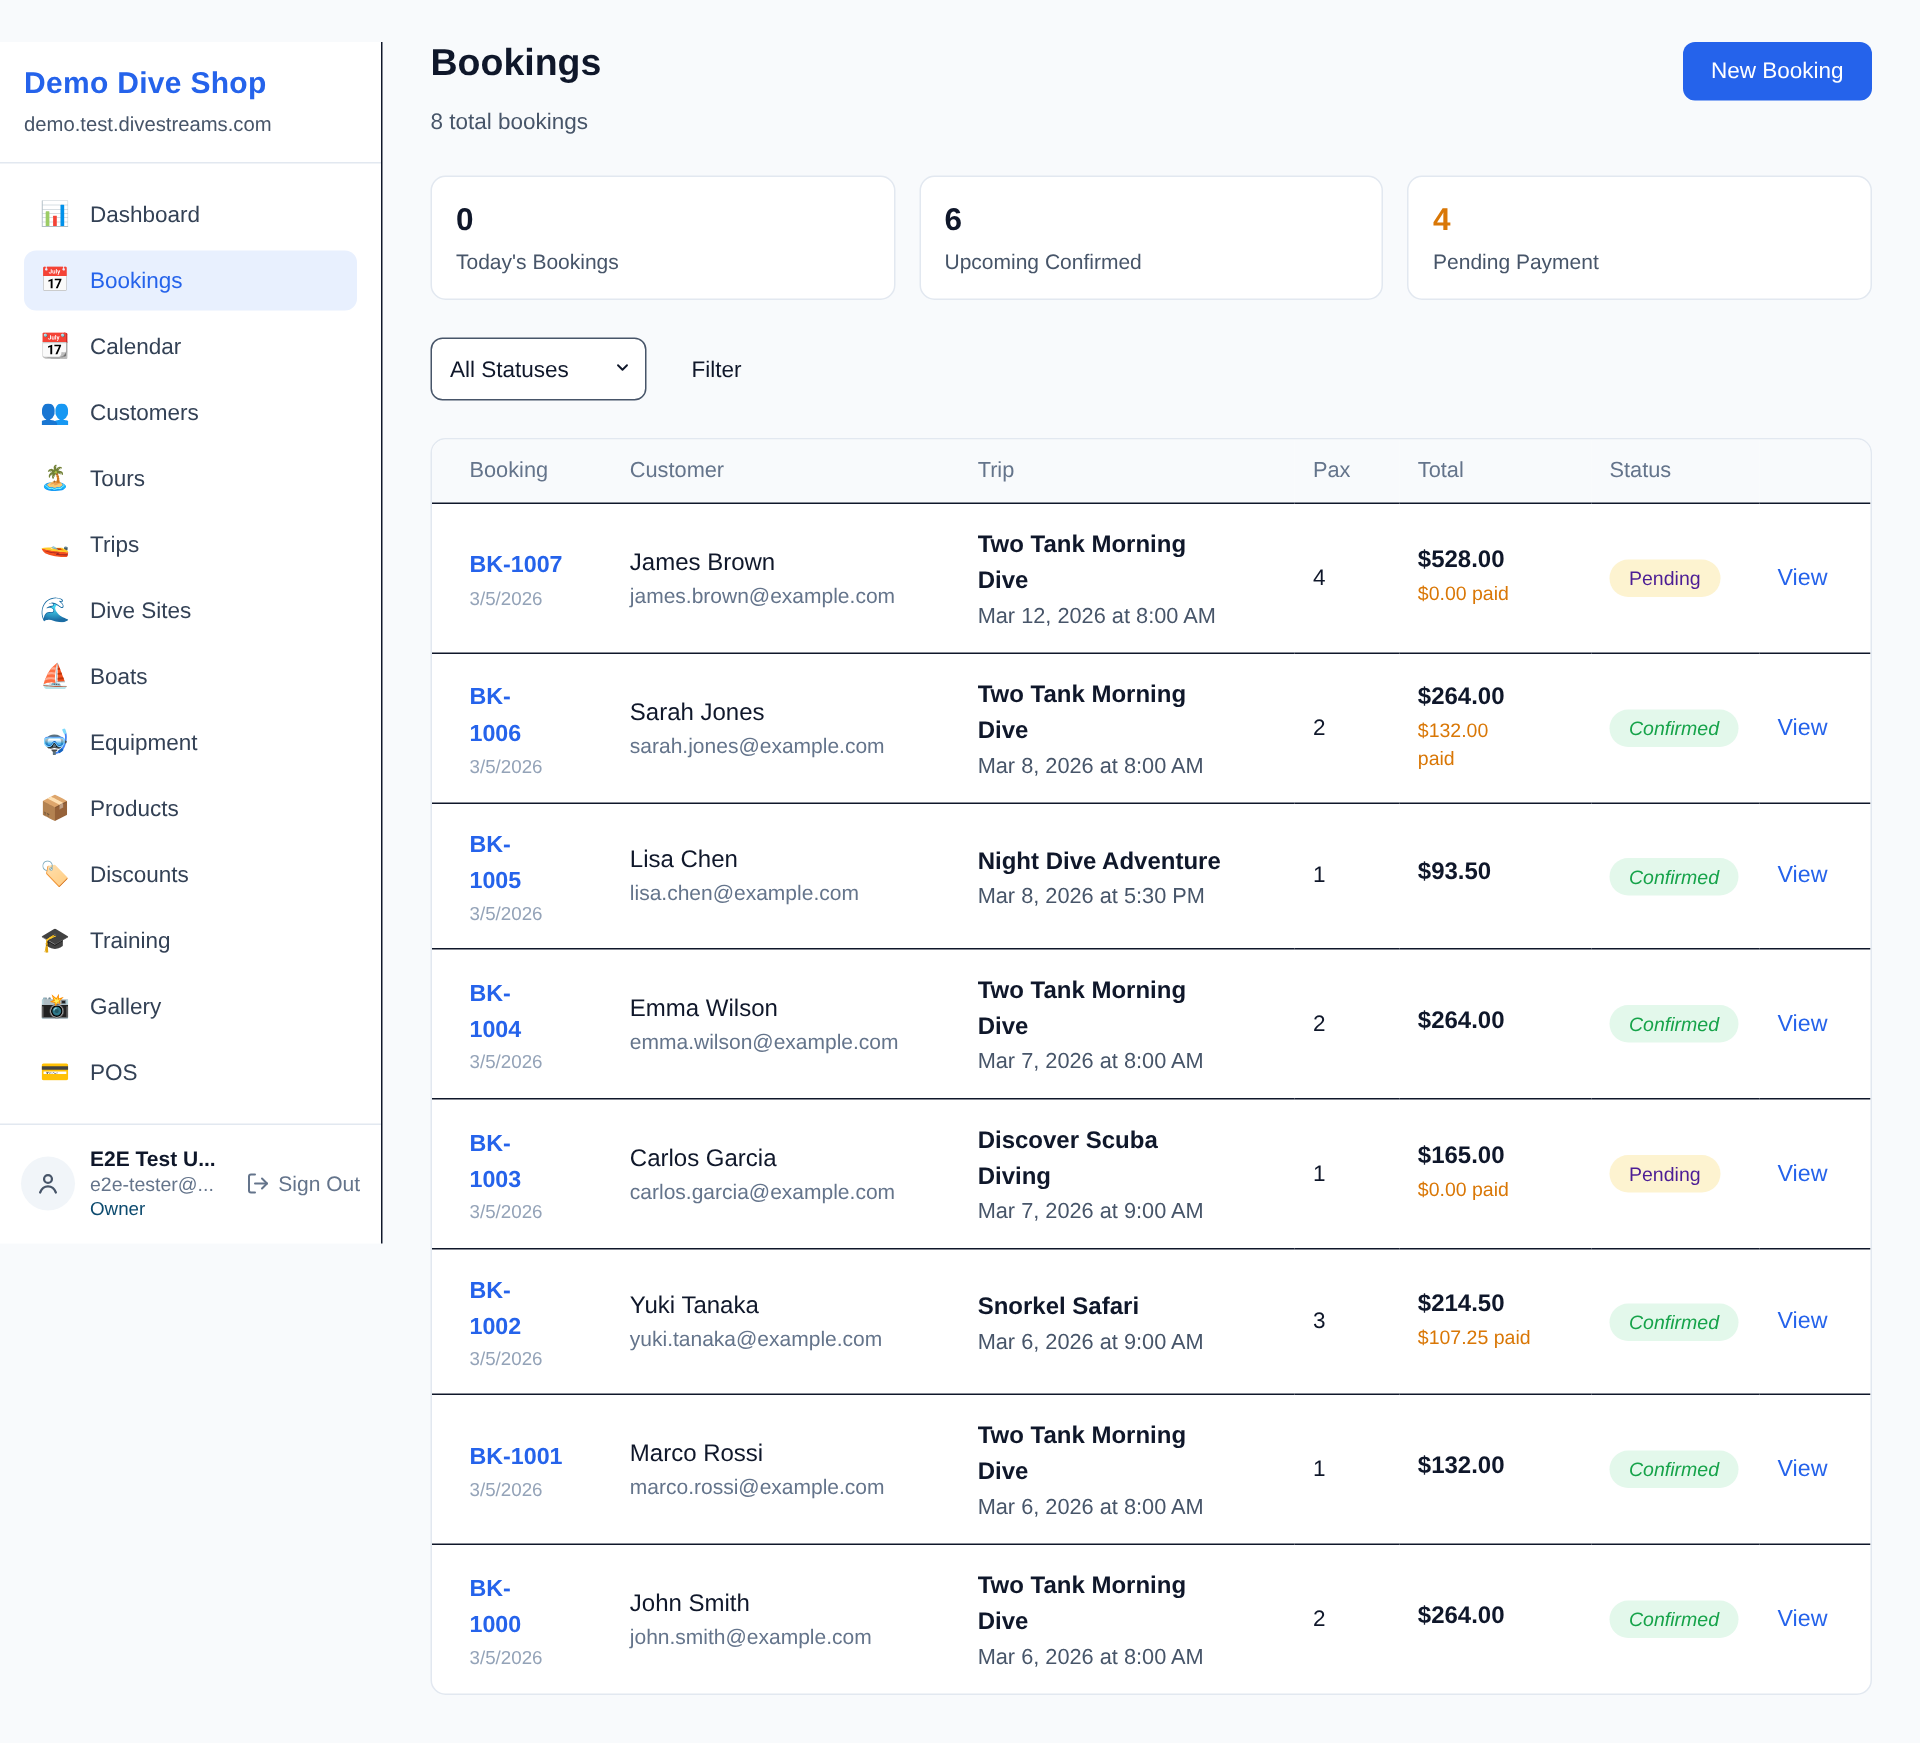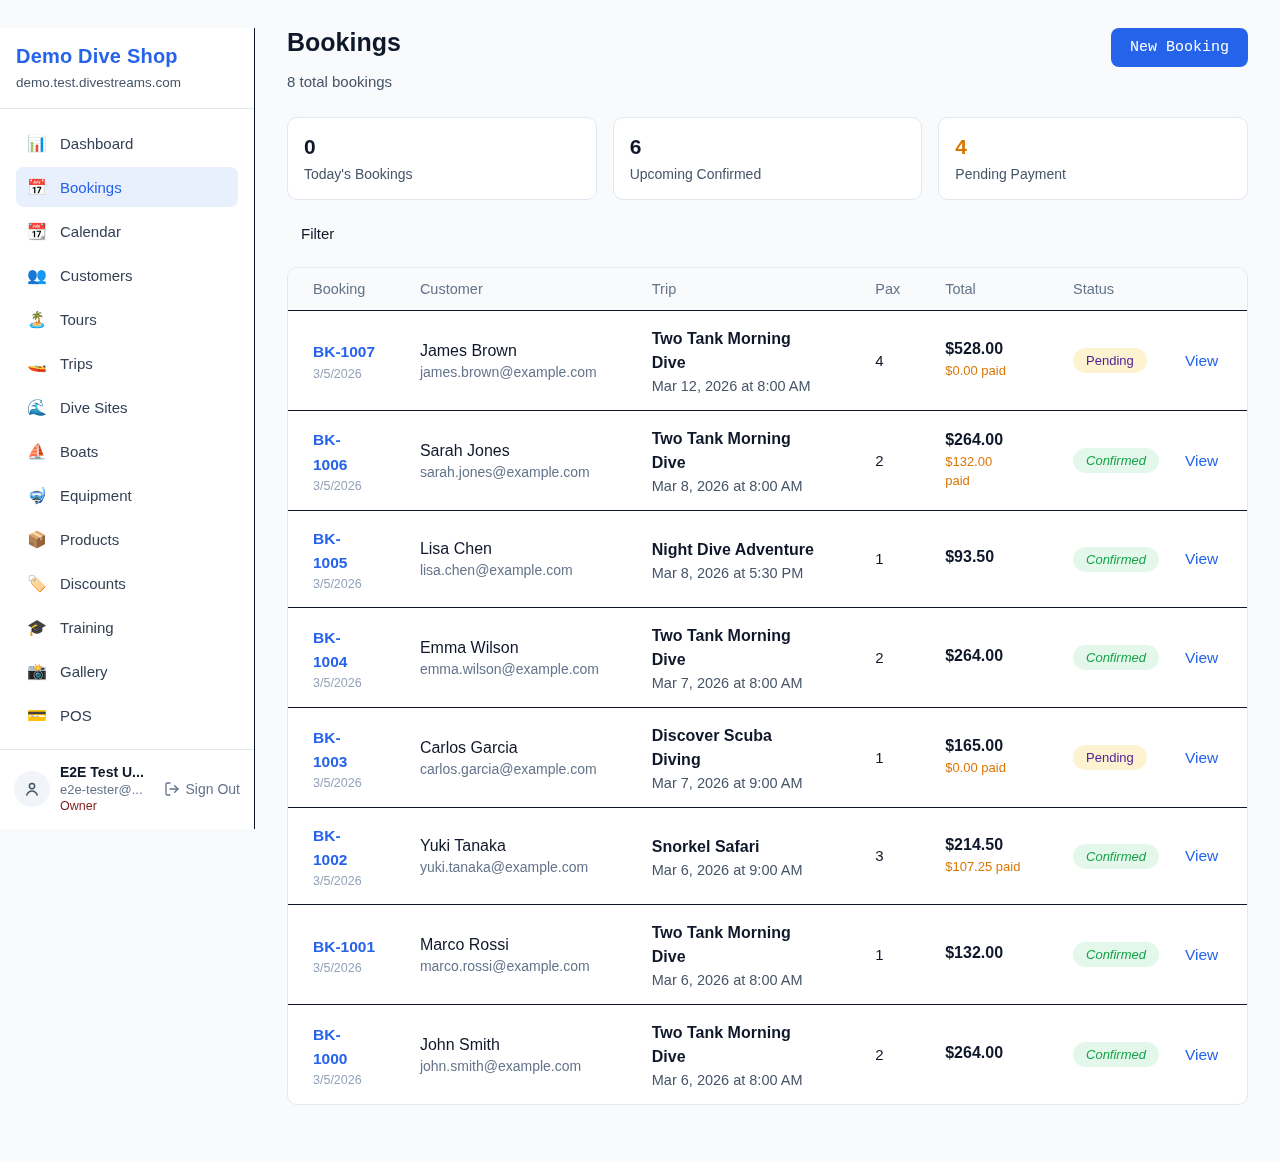--- a/index.html
+++ b/index.html
@@ -35,37 +35,37 @@
     display:flex; align-items:center; gap:10px;
   }
   .avatar {
     width:36px; height:36px; border-radius:50%;
     background:#f1f5f9; display:flex; align-items:center; justify-content:center;
     color:#475569; flex:none;
   }
   .user-info { min-width:0; flex:1; }
   .user-name { font-size:14px; font-weight:700; color:#0f172a; white-space:nowrap; }
   .user-email { font-size:13px; color:#64748b; margin-top:2px; white-space:nowrap; }
-  .user-role { font-size:12.5px; color:#7f1d1d; margin-top:2px; }
+  .user-role { font-size:12.5px; color:#0c4a6e; margin-top:2px; }
   .signout {
     display:flex; align-items:center; gap:6px; flex:none;
     font-size:14px; color:#64748b; cursor:pointer; background:none; border:none;
     font-family:inherit;
   }
 
   
   .main { position:absolute; left:255px; top:0; width:1025px; padding:28px 32px; }
 
   .page-header { display:flex; justify-content:space-between; align-items:flex-start; }
   .page-title { font-size:25px; font-weight:700; color:#0f172a; }
   .page-subtitle { font-size:15px; color:#475569; margin-top:16px; }
   .btn-primary {
     background:#2563eb; color:#fff; border:none; border-radius:8px;
     font-size:15px; font-weight:500; padding:11px 19px; cursor:pointer;
-    font-family:Liberation Mono, monospace;
+    font-family:Liberation Sans, sans-serif;
   }
 
   .stats { display:flex; gap:16px; margin-top:27px; }
   .stat-card {
     flex:1; background:#fff; border:1px solid #e2e8f0; border-radius:10px;
     padding:17px 16px;
   }
   .stat-value { font-size:21px; font-weight:700; color:#0f172a; }
   .stat-card[data-accent="orange"] .stat-value { color:#d97706; }
   .stat-label { font-size:14px; color:#475569; margin-top:7px; }
@@ -236,20 +236,30 @@
       <div class="stat-value">6</div>
       <div class="stat-label">Upcoming Confirmed</div>
     </div>
     <div class="stat-card" data-accent="orange">
       <div class="stat-value">4</div>
       <div class="stat-label">Pending Payment</div>
     </div>
   </div>
 
   <div class="filter-row">
+    <div class="select-wrap">
+      <select class="status-select">
+        <option>All Statuses</option>
+      </select>
+      <span class="select-chevron">
+        <svg width="12" height="12" viewBox="0 0 24 24" fill="none" stroke="currentColor" stroke-width="2.5" stroke-linecap="round" stroke-linejoin="round">
+            <polyline points="6 9 12 15 18 9"></polyline>
+          </svg>
+      </span>
+    </div>
     <button class="filter-btn">Filter</button>
   </div>
 
   <div class="table-card">
     <table>
       <colgroup>
         <col style="width:120px">
           <col style="width:232px">
           <col style="width:224px">
         <col style="width:70px">

